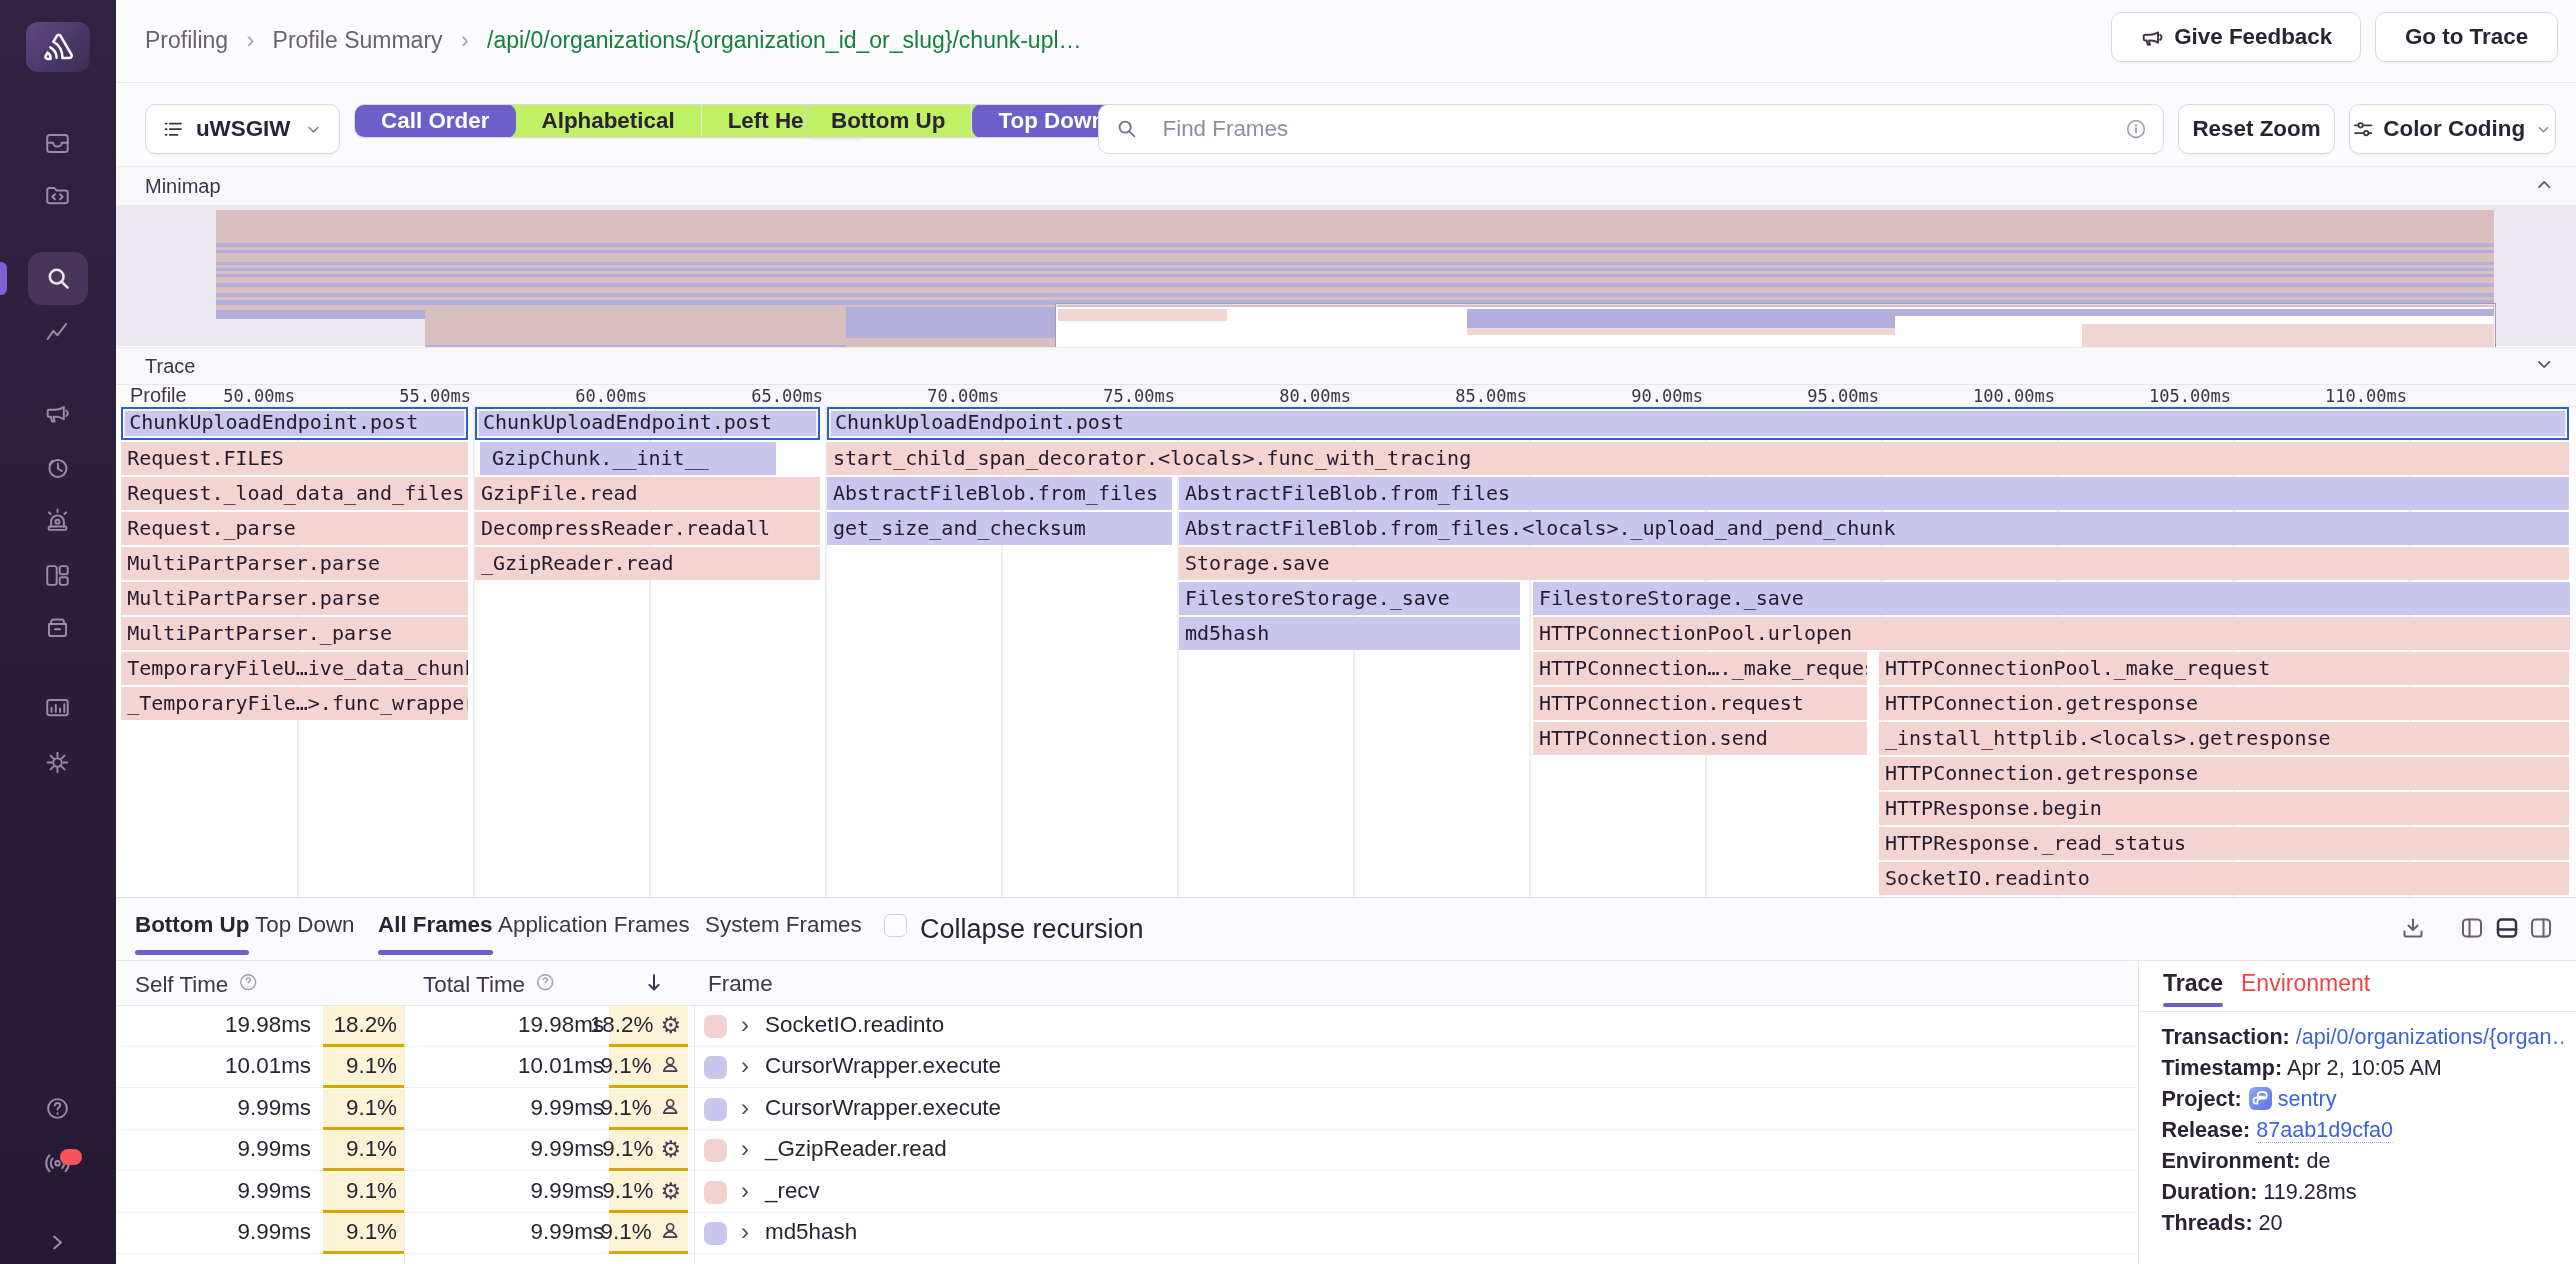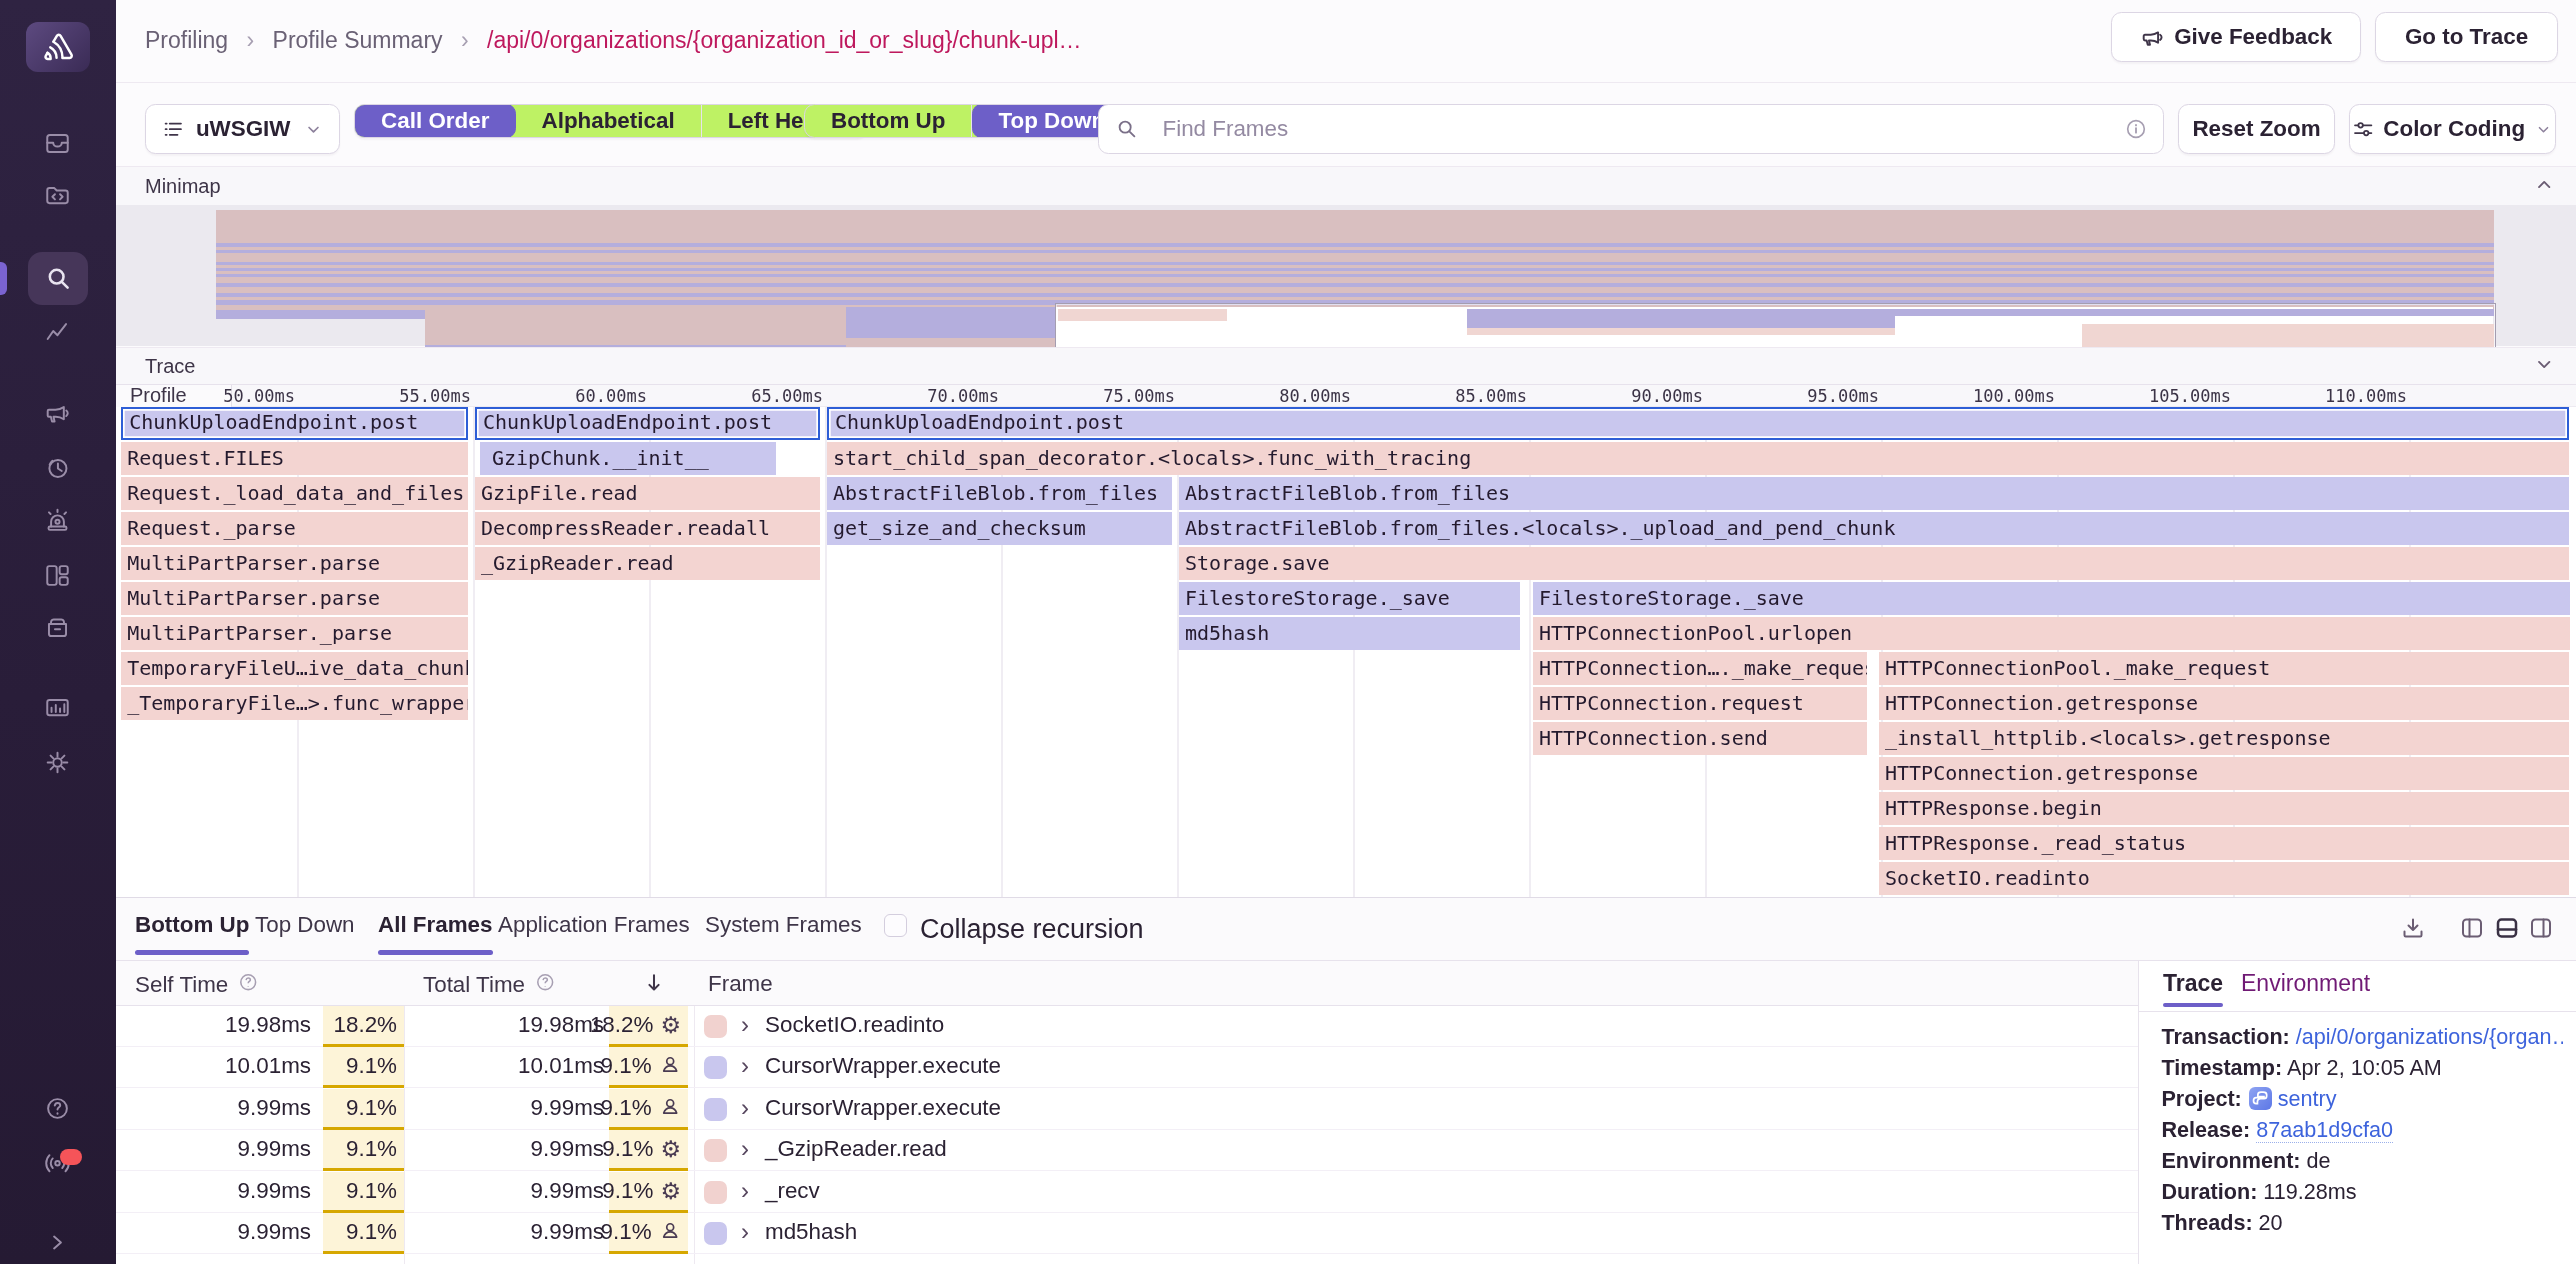--- a/index.html
+++ b/index.html
@@ -22,21 +22,21 @@
   #nav-notch { position:absolute; left:-5.2px; top:262px; width:12px; height:33px; border-radius:7px; background:#7a63d0; }
   .red-dot { position:absolute; left:60px; top:1149px; width:22.4px; height:16.4px; border-radius:8.6px; background:#f55459; }
 
   
   #main { position:absolute; left:116px; top:0; width:2460px; height:1265px; background:#fcfbfd; }
 
   
   #header { position:absolute; left:0; top:0; width:2460px; height:83px; border-bottom:0.9px solid #eee9f1; background:#fcfbfd; }
   #breadcrumb { position:absolute; left:29px; top:27px; font-size:23px; color:#6a6175; white-space:nowrap; }
   #breadcrumb .sep { color:#a79fb2; margin:0 12px; }
-  #breadcrumb .last { color:#be185d; }
+  #breadcrumb .last { color:#15803d; }
   .btn { position:absolute; top:12px; height:50px; background:#fff; border:0.9px solid #dcd6e4; border-radius:10.4px;
          display:flex; align-items:center; justify-content:center; gap:10.4px; font-size:22.4px; font-weight:bold; color:#2b2233;
          box-shadow:0 1.7px 1.7px rgba(40,30,60,.04); cursor:pointer; }
   .btn svg { stroke:#3f3549; stroke-width:2.1; fill:none; stroke-linecap:round; stroke-linejoin:round; }
 
   
   #toolbar { position:absolute; left:0; top:83px; width:2460px; height:83px; background:#fcfbfd; }
   .tb { top:21px; }
   .seg-group { position:absolute; top:21px; height:34px; background:#bef264; border:0.9px solid #dcd6e4; border-radius:10.4px;
                display:flex; overflow:hidden; box-shadow:0 1.7px 1.7px rgba(40,30,60,.04); }
@@ -102,21 +102,21 @@
            display:flex; align-items:center; justify-content:flex-end; padding-right:7px; gap:7px; color:#2b2233; }
   .gauge .g-ico { font-size:23px; color:#4a3b52; line-height:1; }
   .gauge svg { width:22.4px; height:22.4px; stroke:#4a3b52; stroke-width:2; fill:none; stroke-linecap:round; stroke-linejoin:round; }
   .swatch { position:absolute; left:588px; top:8.6px; width:23px; height:23px; border-radius:7px; }
   .swatch.pink { background:#f1d2cf; } .swatch.purple { background:#c9c7ee; }
   .frow-chev { position:absolute; left:625px; top:0; line-height:38px; color:#57475f; font-size:24px; }
   .fname { position:absolute; left:649px; top:0; line-height:38px; color:#2b2233; }
 
   
   #detail { position:absolute; left:2022px; top:62px; width:438px; height:305px; background:#fff; border-left:0.9px solid #e7e2ec; border-top:0.9px solid #e7e2ec; }
-  .dtab { position:absolute; top:8.6px; font-size:23px; color:#701a75; cursor:pointer; }
+  .dtab { position:absolute; top:8.6px; font-size:23px; color:#ef4444; cursor:pointer; }
   .dtab.active { font-weight:bold; color:#2b2233; }
   .dtab .underline { position:absolute; left:0; right:0; top:33px; height:4.3px; border-radius:2.6px; background:#6d5fc8; }
   #detail-divider { position:absolute; left:0; top:50px; width:438px; height:0.9px; background:#e7e2ec; }
   #fields { position:absolute; left:22.4px; top:60px; width:402px; }
   .field { height:31px; line-height:31px; font-size:21.6px; white-space:nowrap; overflow:hidden; }
   .field b { font-weight:bold; color:#2b2233; }
   .field .lnk { color:#3d63dc; }
   .field .lnk.dotted { border-bottom:1.7px dotted #9bb0ea; }
   .py-ico { display:inline-block; width:23px; height:23px; border-radius:6px; vertical-align:-4.3px;
             background:linear-gradient(135deg,#8fa4f2,#5c77e6); margin:0 5.2px 0 1.7px; position:relative; }

